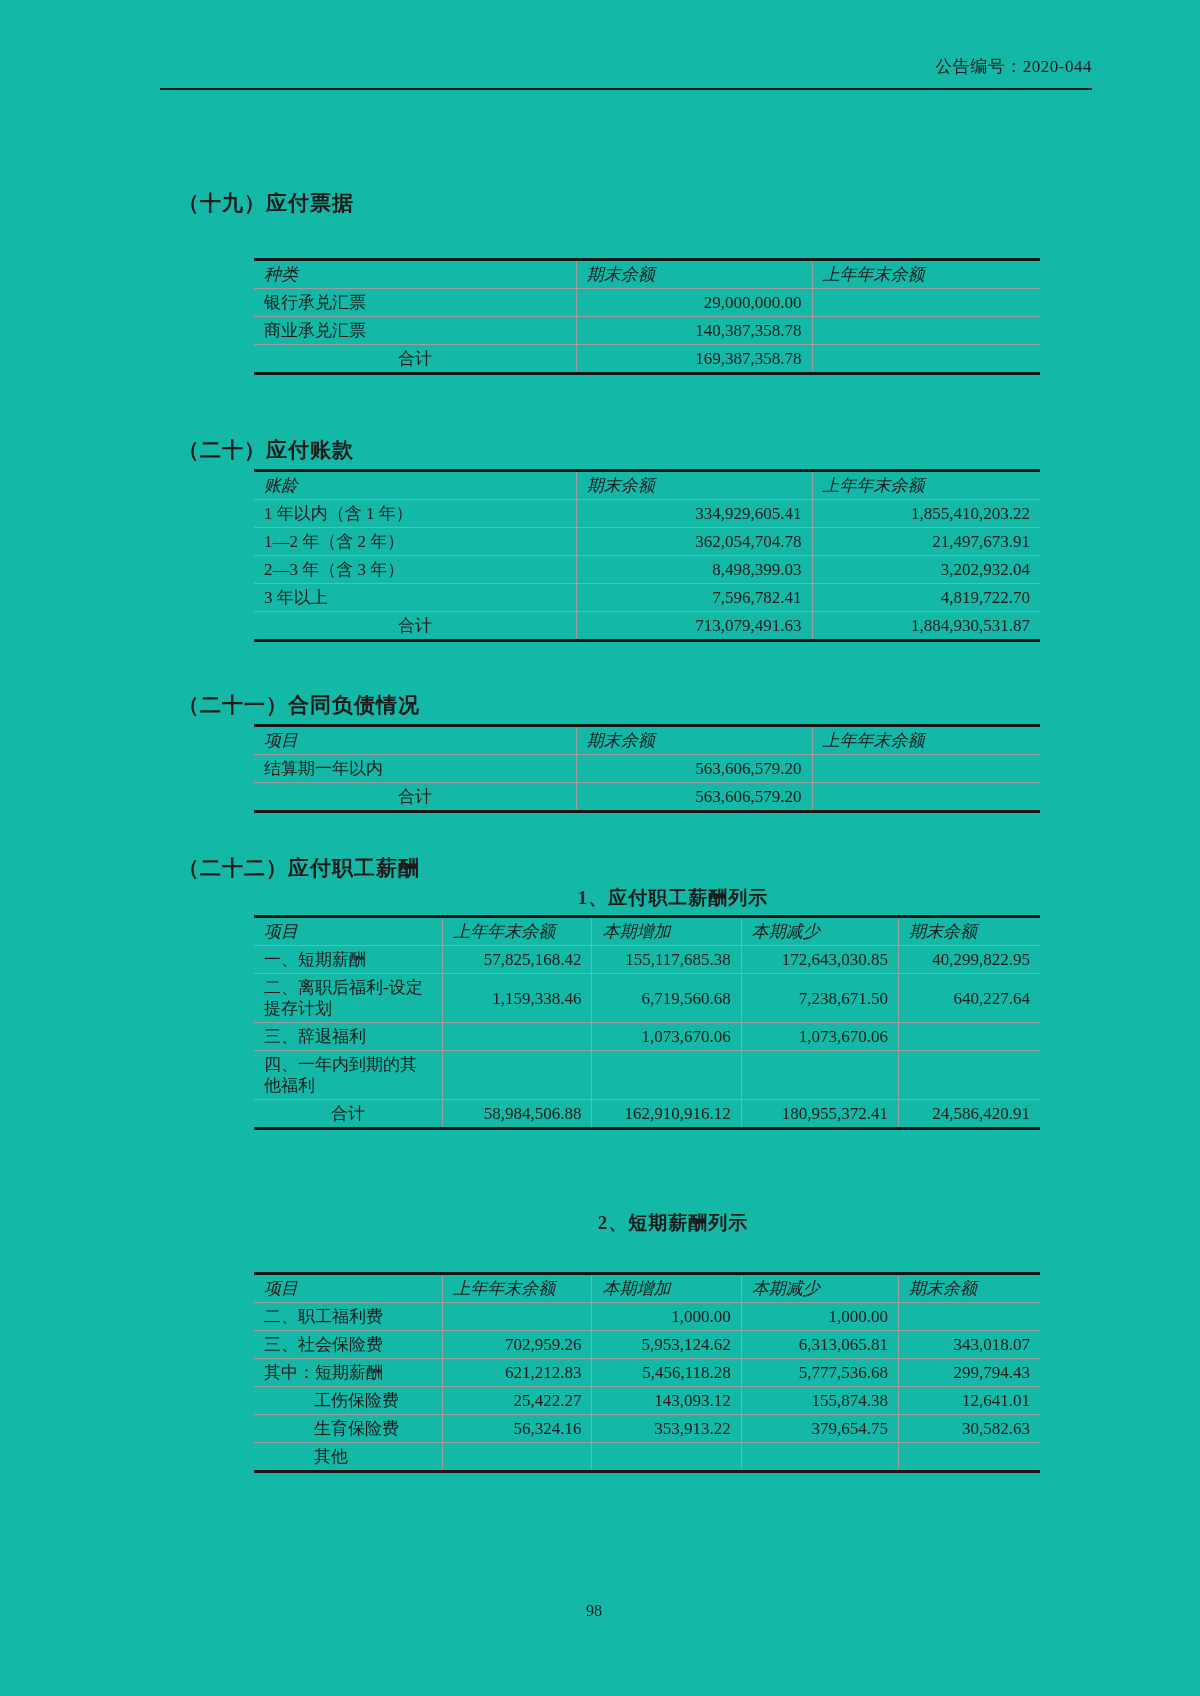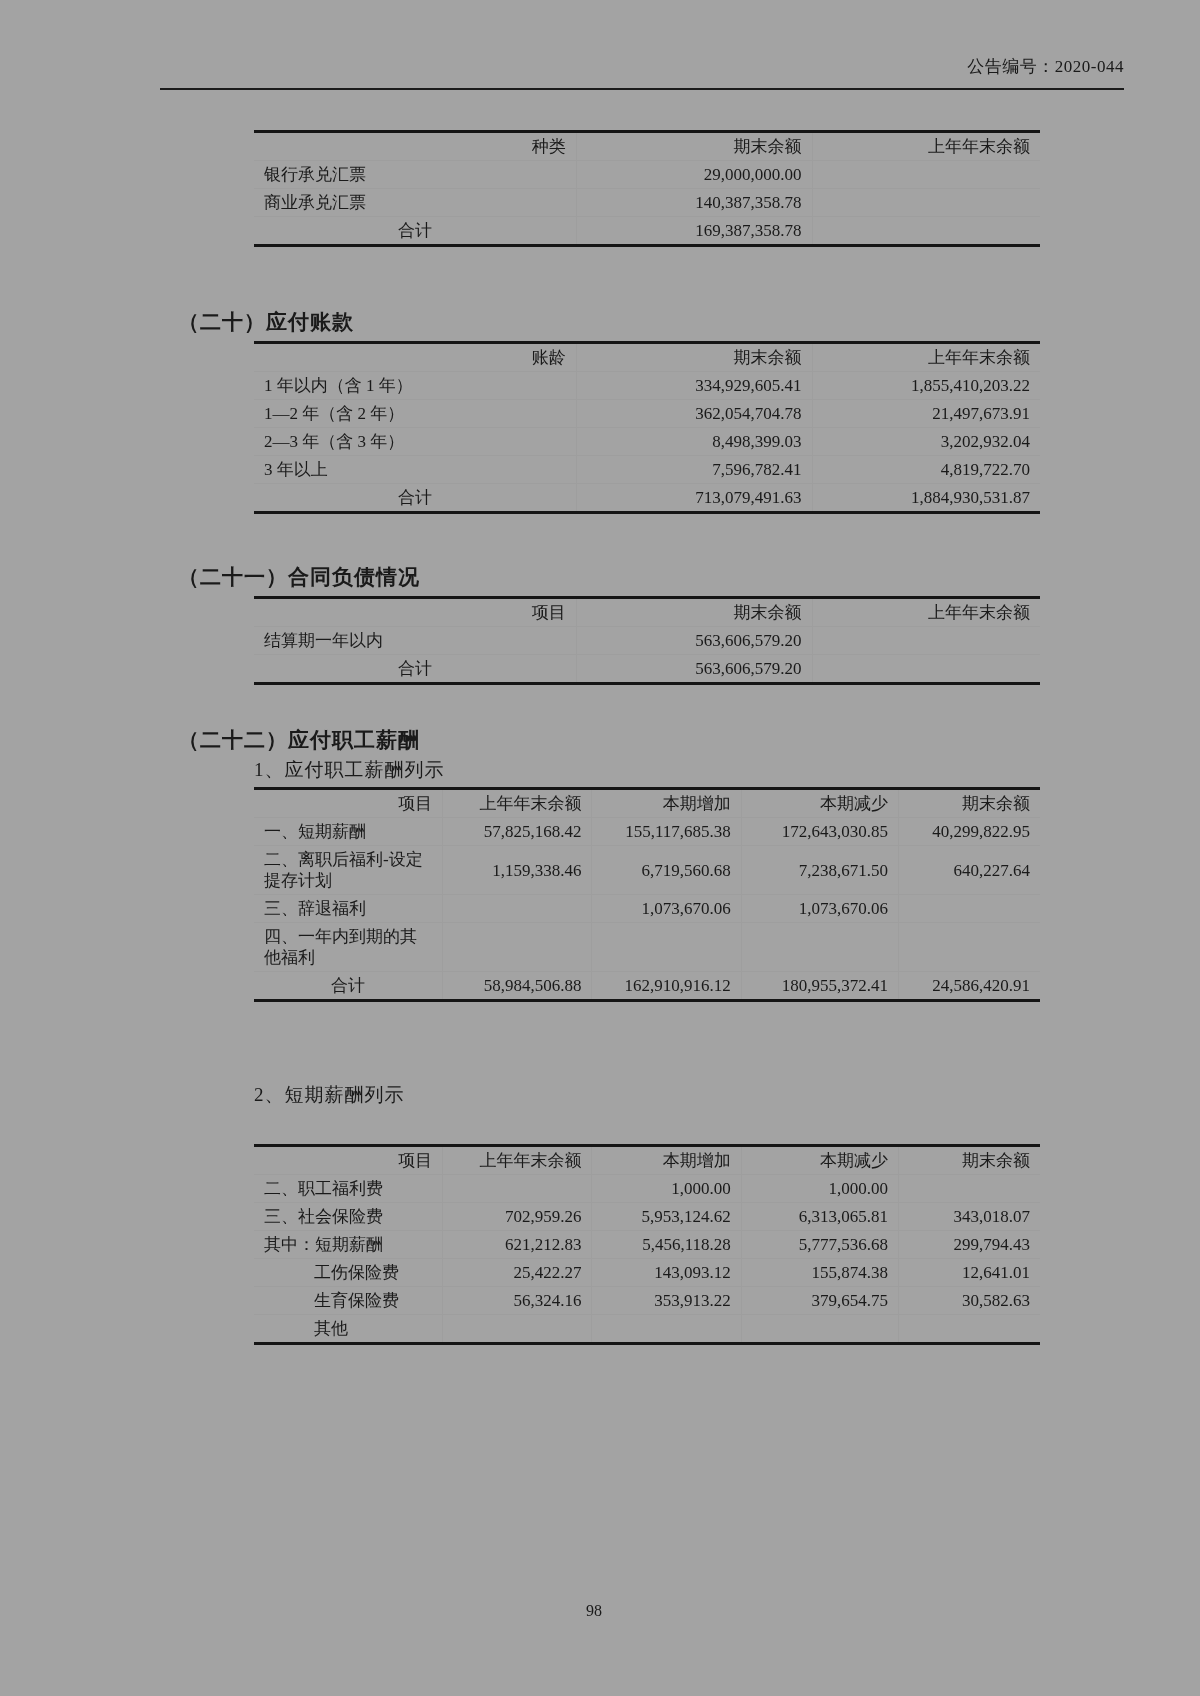--- a/index.html
+++ b/index.html
@@ -1,48 +1,48 @@
 <!DOCTYPE html>
 <html><head>
 <meta charset="utf-8">
 <style>
   html,body{margin:0;padding:0;background:#e9e9e9;}
   .page{
-    width:1200px;height:1696px;margin:0 auto;background:#a3a3a3;
+    width:1200px;height:1696px;margin:0 auto;background:#14b8a6;
     box-sizing:border-box;position:relative;overflow:hidden;
-    padding:56px 76px 0 160px;
+    padding:56px 108px 0 160px;
     font-family:"Liberation Serif","DejaVu Serif",serif;color:#1a1a1a;
   }
   .doc-header{font-size:17px;line-height:22px;text-align:right;letter-spacing:.5px;}
   .header-rule{border-bottom:2.5px solid #1b1b1b;margin-top:10px;height:0;}
   .sec-heading{font-size:21px;line-height:30px;font-weight:bold;margin:0 0 0 18px;letter-spacing:1px;}
   .h19{margin-top:98px;}
   .h20{margin-top:60px;}
   .h21{margin-top:48px;}
   .h22{margin-top:40px;}
-  .sub-heading{font-size:19px;line-height:26px;font-weight:normal;margin-left:94px;letter-spacing:1px;}
+  .sub-heading{font-size:19px;line-height:26px;font-weight:bold;margin-left:94px;letter-spacing:1px;text-align:center;}
   .sub1{margin-top:2px;}
   .sub2{margin-top:80px;}
   table.fin{
     border-collapse:collapse;table-layout:fixed;
     width:786px;margin-left:94px;
     border-top:3px solid #151515;border-bottom:3px solid #151515;
     font-size:17px;
   }
   .t1{margin-top:40px;}
   .t2{margin-top:4px;}
   .t3{margin-top:4px;}
   .t4{margin-top:4px;}
   .t5{margin-top:36px;}
   table.fin th,table.fin td{
     border:1px solid #9e9e9e;
     padding:3px 10px;line-height:21px;font-weight:normal;
     vertical-align:middle;overflow:hidden;
   }
-  table.fin th{text-align:right;}
+  table.fin th{text-align:left;font-style:italic;}
   table.fin th:first-child,table.fin td:first-child{border-left:0;}
   table.fin th:last-child,table.fin td:last-child{border-right:0;}
   table.fin thead th{border-top:0;}
   td.label{text-align:left;}
   td.label.indent{padding-left:60px;}
   td.label.total{text-align:center;}
   td.num{text-align:right;}
   .cols-3 col:nth-child(1){width:41%;}
   .cols-3 col:nth-child(2){width:30%;}
   .cols-3 col:nth-child(3){width:29%;}
@@ -54,20 +54,21 @@
   .page-number{position:absolute;left:0;right:12px;top:1602px;text-align:center;font-size:16px;}
 </style>
 </head>
 <body>
 
 <div class="page">
 
   <div class="doc-header">公告编号：2020-044</div>
   <div class="header-rule"></div>
 
+  <div class="sec-heading h19">（十九）应付票据</div>
   <table class="fin t1 cols-3">
       <colgroup>
         <col>
         <col>
         <col>
       </colgroup>
       <thead>
         <tr>
           <th>种类</th>
           <th>期末余额</th>

